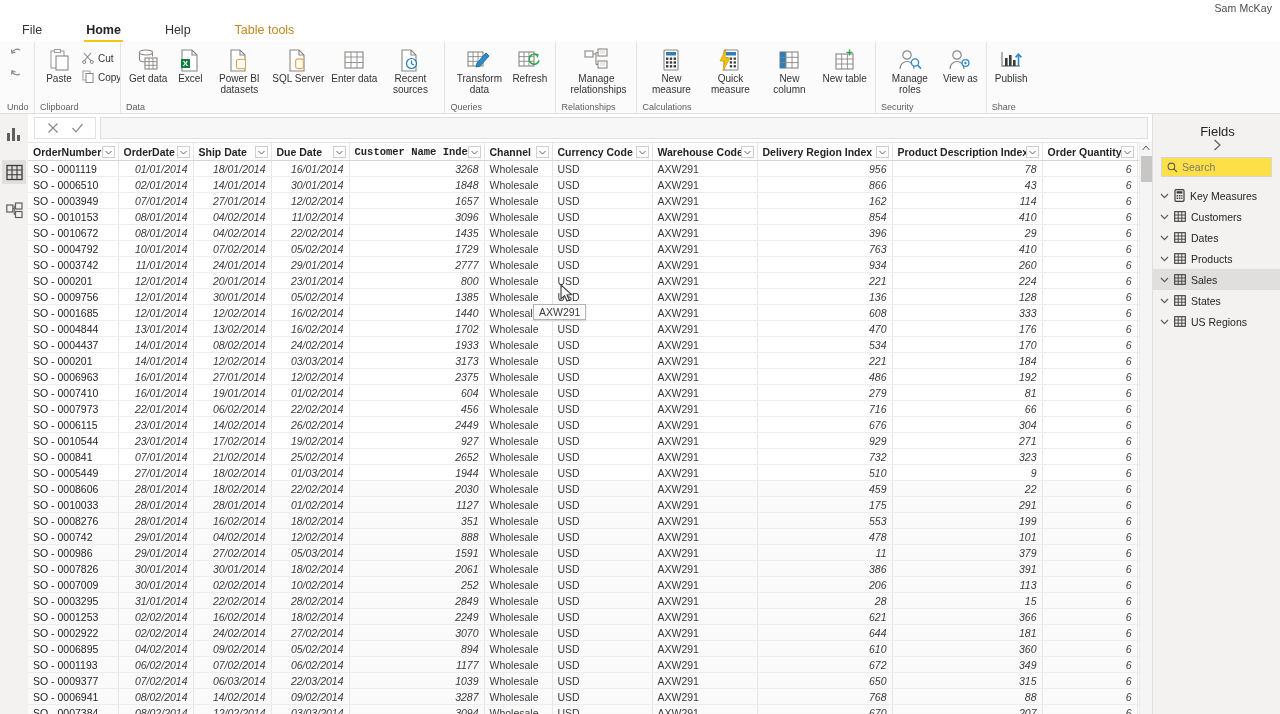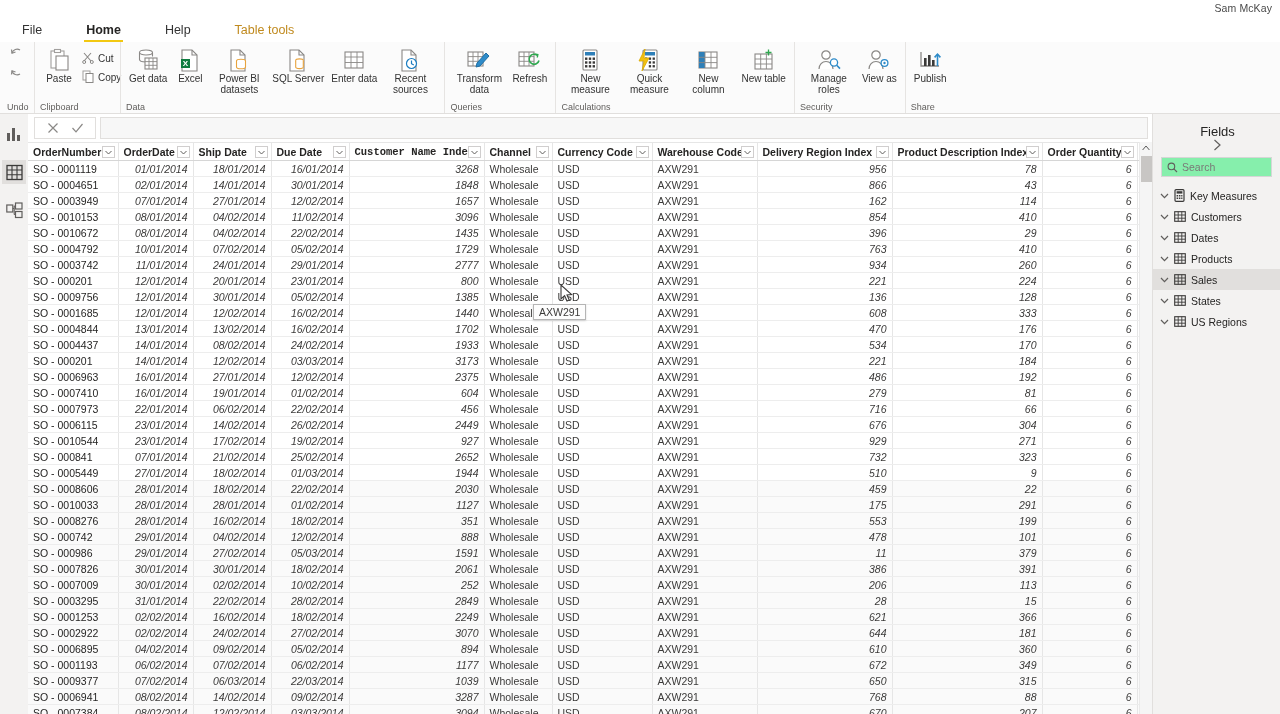--- a/index.html
+++ b/index.html
@@ -139,21 +139,21 @@
     display: flex; flex-direction: column; padding-top: 8px;
   }
   .fields-header {
     display: flex; align-items: center; justify-content: space-between;
     padding: 2px 8px 6px 10px;
     flex-direction: column;
   }
   .fields-title { font-size: 13px; color: #252423; }
   .fields-collapse { font-size: 11px; color: #605e5c; cursor: default; }
   .fields-search {
-    margin: 0 8px 8px 8px; height: 20px; background: #86efac; border: 1px solid #d6d6d6;
+    margin: 0 8px 8px 8px; height: 20px; background: #fde047; border: 1px solid #d6d6d6;
     display: flex; align-items: center; gap: 4px; padding: 0 5px;
   }
   .fields-search .ph { font-size: 10.5px; color: #7a7977; }
   .field-item {
     display: flex; align-items: center; gap: 5px; padding: 3px 6px 3px 7px;
     font-size: 10.5px; color: #252423; cursor: default; height: 21px;
   }
   .field-item.selected { background: #e1dfdd; }
   .field-item .chev { width: 9px; color: #605e5c; display: flex; align-items: center; }
 
@@ -333,20 +333,37 @@
               <path d="M20.5 7.5a5 5 0 1 0 1.5 5" fill="none" stroke="#2fa84f" stroke-width="1.6"></path>
               <path d="M18 6.3l2.8.4l-.5 2.8" fill="none" stroke="#2fa84f" stroke-width="1.4"></path>
             </svg>
           </span>
           <span class="lbl">Refresh</span>
         </div>
       </div>
       <div class="rgroup-label">Queries</div>
     </div>
 
+    <div class="rgroup">
+      <div class="rgroup-items">
+        <div class="rbtn" style="min-width:70px;">
+          <span class="gl">
+            <svg width="26" height="24" viewBox="0 0 26 24">
+              <rect x="2" y="3" width="8" height="6" fill="#fff" stroke="#8a8886" stroke-width="1.1"></rect>
+              <rect x="15" y="1" width="9" height="7" fill="#fff" stroke="#8a8886" stroke-width="1.1"></rect>
+              <rect x="15" y="13" width="9" height="7" fill="#fff" stroke="#8a8886" stroke-width="1.1"></rect>
+              <path d="M10 6h3 M13 4.5v12 M13 4.5h2 M13 16.5h2" stroke="#8a8886" stroke-width="1.1" fill="none"></path>
+              <path d="M17 3h5 M17 5h5 M17 15h5 M17 17h5" stroke="#c8c6c4" stroke-width=".8"></path>
+            </svg>
+          </span>
+          <span class="lbl">Manage relationships</span>
+        </div>
+      </div>
+      <div class="rgroup-label">Relationships</div>
+    </div>
 
     <div class="rgroup">
       <div class="rgroup-items">
         <div class="rbtn">
           <span class="gl">
             <svg width="22" height="25" viewBox="0 0 22 25">
               <rect x="4" y="2" width="14" height="20" rx="1" fill="#fff" stroke="#8a8886" stroke-width="1.1"></rect>
               <rect x="6" y="4" width="10" height="3.5" fill="#2e7fb8"></rect>
               <g fill="#3b3a39">
                   <rect x="6" y="9.5" width="2.4" height="2.4"></rect>
@@ -575,21 +592,21 @@
                 <td class="num">3268</td>
                 <td class="txt">Wholesale</td>
                 <td class="txt">USD</td>
                 <td class="txt">AXW291</td>
                 <td class="num">956</td>
                 <td class="num">78</td>
                 <td class="num">6</td>
                 <td class="num">5835.7</td>
               </tr>
               <tr>
-                <td class="txt ordernum">SO - 0004651</td>
+                <td class="txt ordernum">SO - 0006510</td>
                 <td class="date">02/01/2014</td>
                 <td class="date">14/01/2014</td>
                 <td class="date">30/01/2014</td>
                 <td class="num">1848</td>
                 <td class="txt">Wholesale</td>
                 <td class="txt">USD</td>
                 <td class="txt">AXW291</td>
                 <td class="num">866</td>
                 <td class="num">43</td>
                 <td class="num">6</td>

